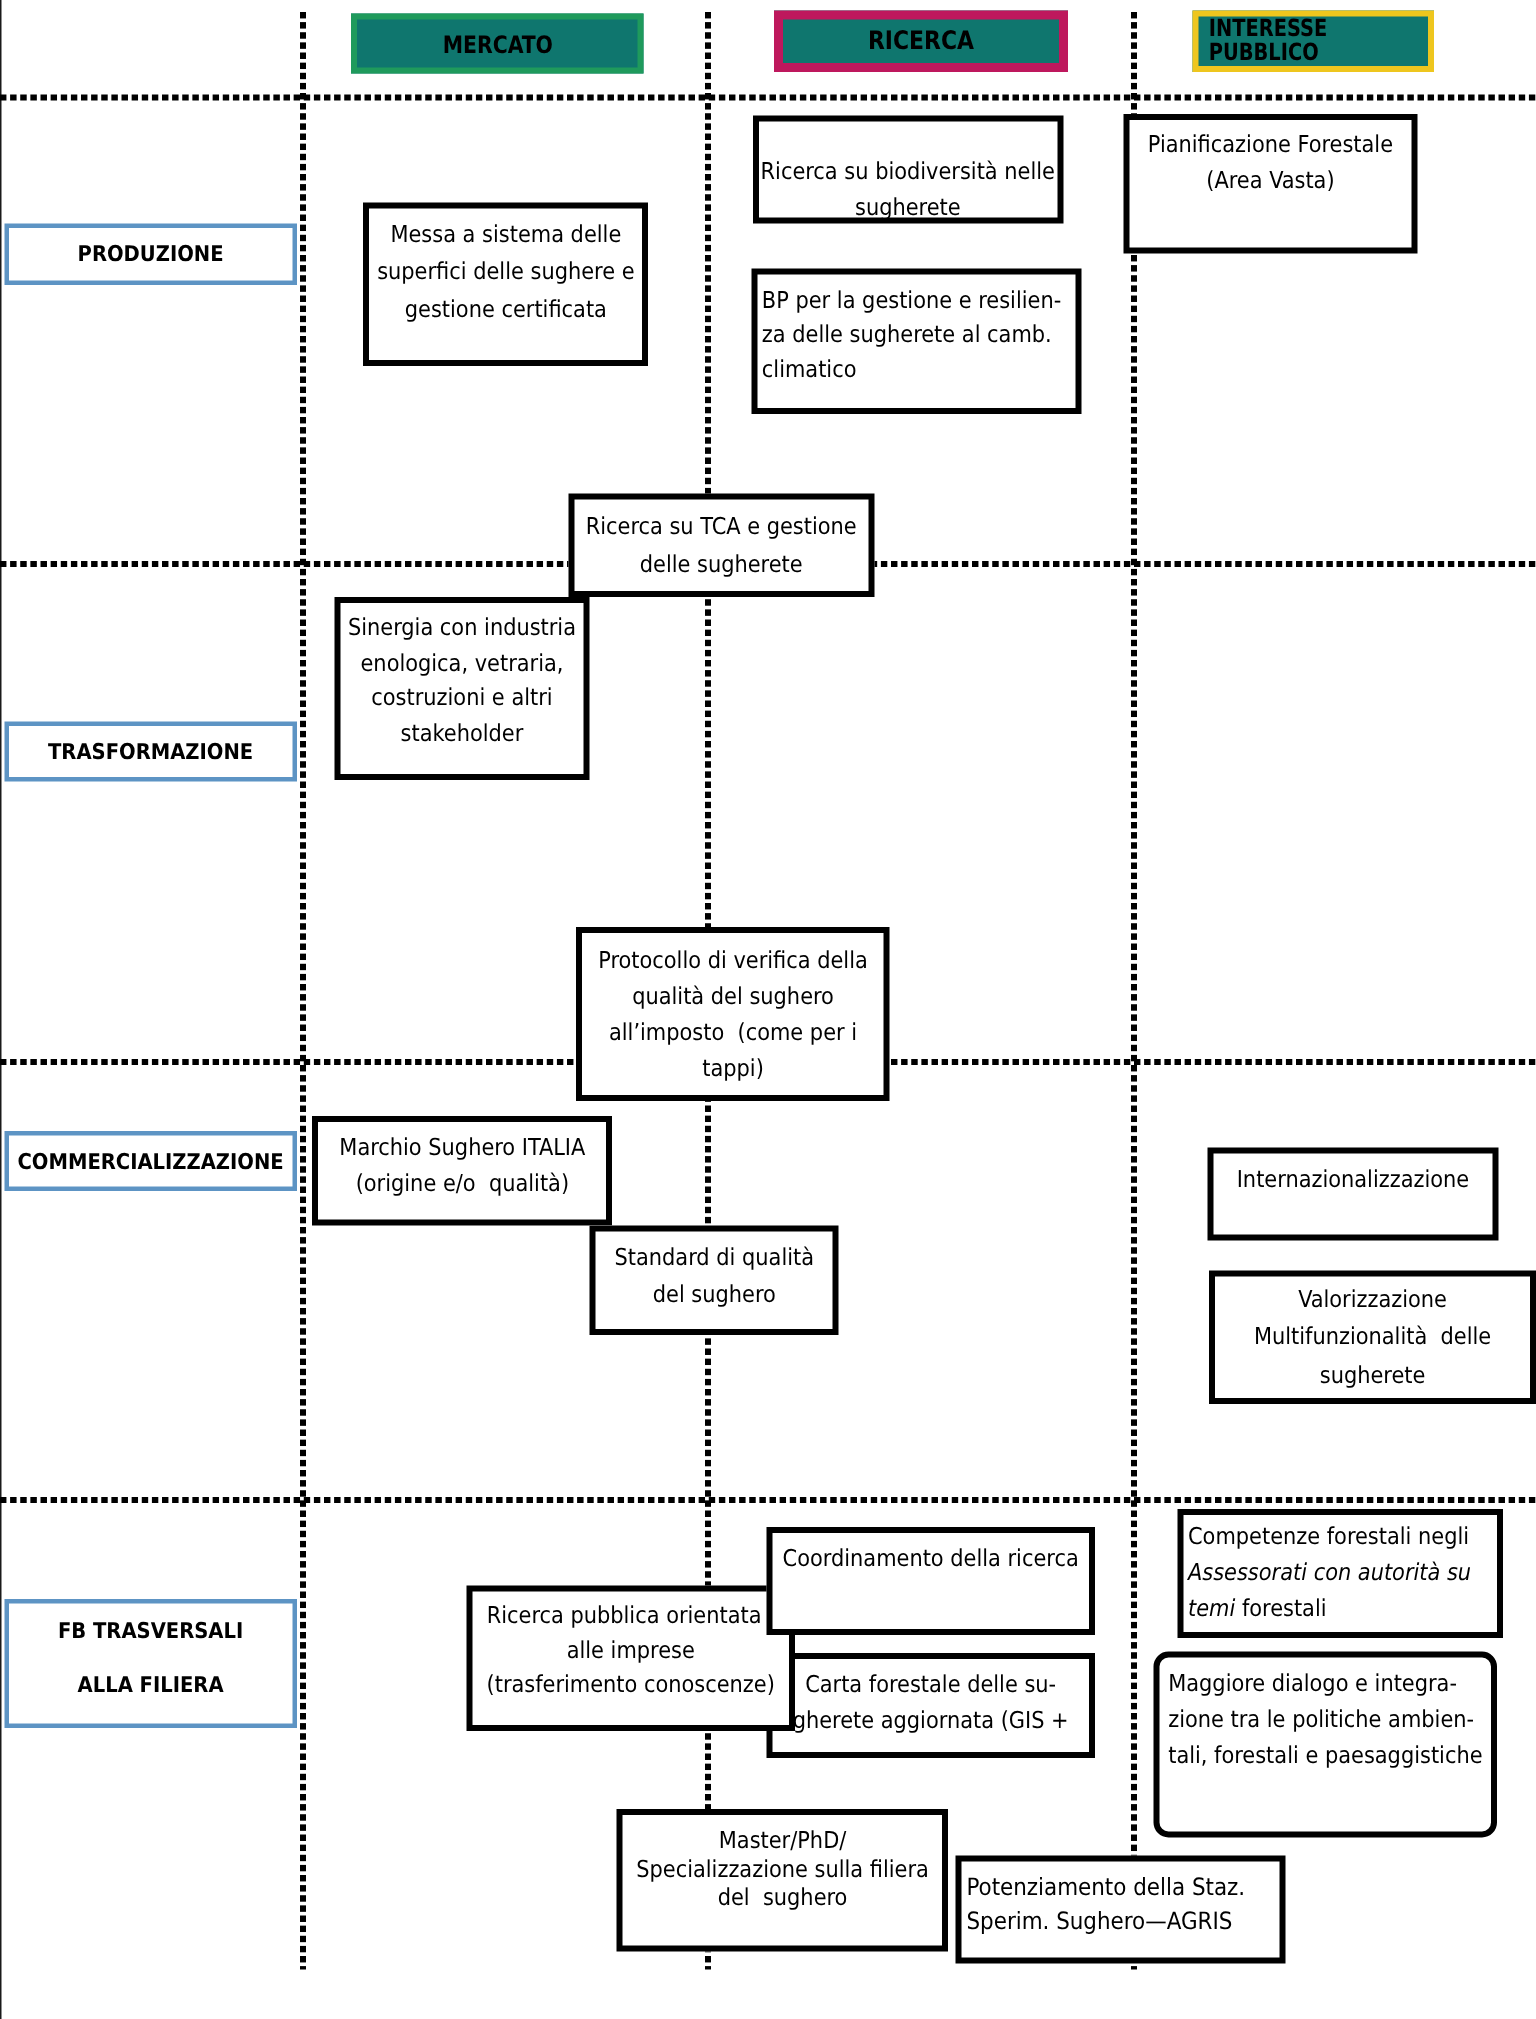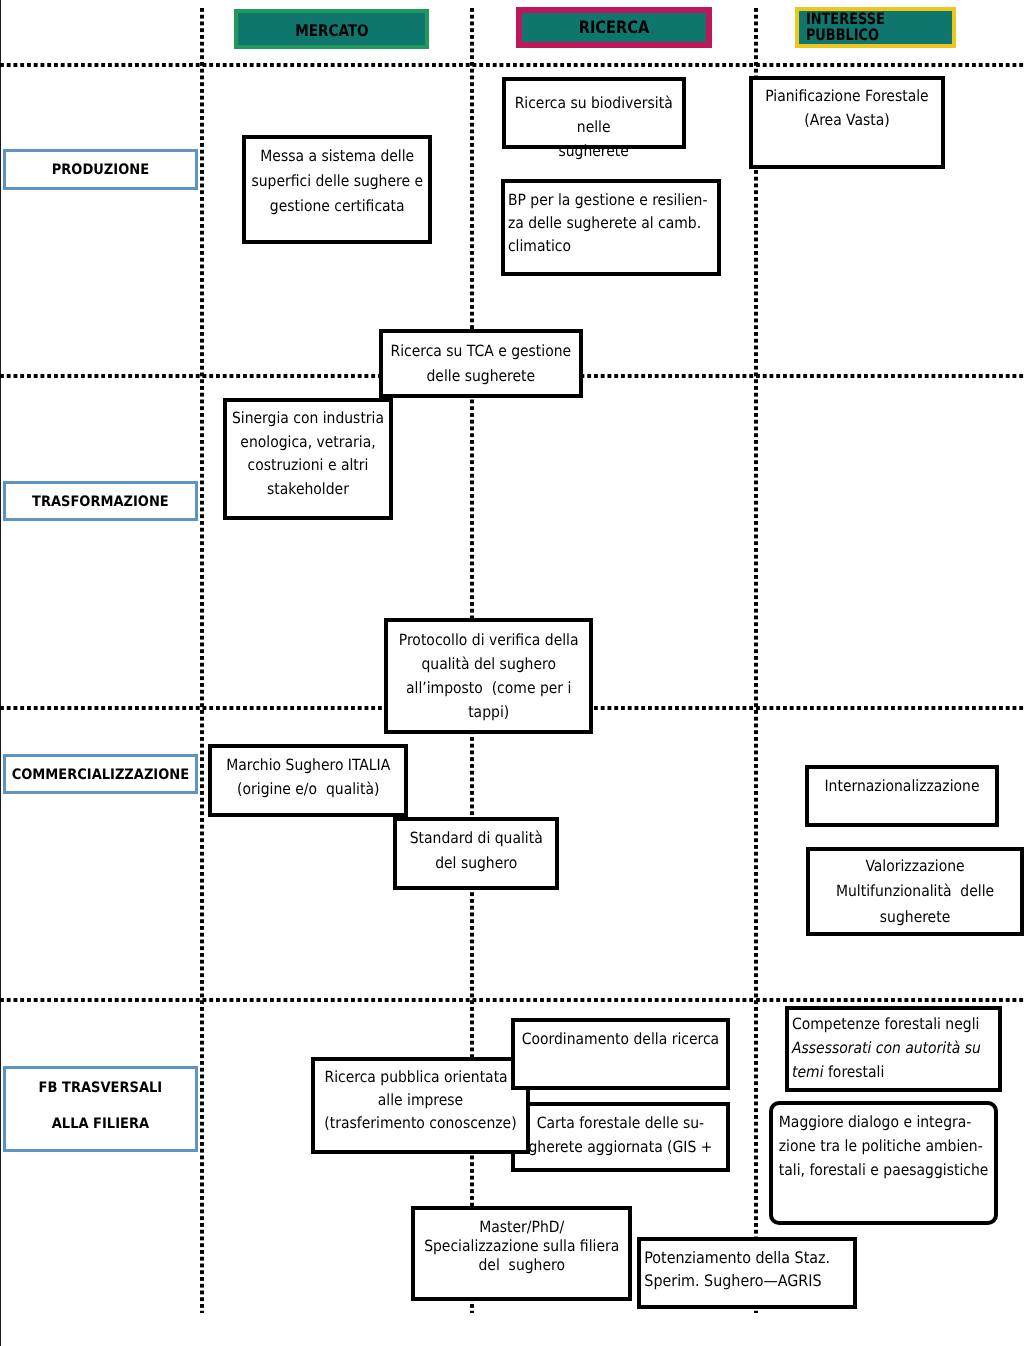--- a/index.html
+++ b/index.html
@@ -48,21 +48,21 @@
   .cat .l2{margin-top:21.5px;}
 
   
   .bx{position:absolute;box-sizing:border-box;background:#fff;border:4px solid #000;
       font-family:"DejaVu Sans Condensed","DejaVu Sans",sans-serif;
       font-size:15.5px;color:#000;text-align:center;white-space:pre-wrap;}
   .bx.lf{text-align:left;padding-left:3px;}
   .bx i{font-style:italic;}
 
   .b-messa      {left:242.4px;top:134.9px;width:189.7px;height:109.2px;padding-top:5px;  line-height:24.9px; z-index:3;}
-  .b-biodiv     {left:501.7px;top:76.6px; width:184px;height:72.8px; padding-top:10px;line-height:24.3px; z-index:3;}
+  .b-biodiv     {left:501.7px;top:76.6px; width:207px;height:72.8px; padding-top:21px;line-height:24.3px; z-index:3;}
   .b-pianif     {left:749px;top:75.6px; width:195.9px;height:93px; padding-top:4px;line-height:24.3px; z-index:3;}
   .b-bp         {left:500.9px;top:179px;  width:220.2px;height:97px;   padding-top:5.5px;line-height:23.4px; z-index:3;}
   .b-tca        {left:378.5px;top:329.4px;width:204.6px;height:68.7px; padding-top:6px;  line-height:24.3px; z-index:4;}
   .b-sinergia   {left:222.7px;top:398.2px;width:170.6px;height:121.8px;padding-top:5px;  line-height:23.6px; z-index:5;}
   .b-protocollo {left:384.1px;top:618px;  width:209.2px;height:116.3px;padding-top:6px;  line-height:24px;   z-index:4;}
   .b-marchio    {left:208.3px;top:744px;  width:199.9px;height:73.3px; padding-top:5px;  line-height:24.3px; z-index:5;}
   .b-standard   {left:393.3px;top:817.4px;width:165.8px;height:72.9px; padding-top:5px;  line-height:24.3px; z-index:4;}
   .b-internaz   {left:804.6px;top:764.9px;width:194.8px;height:62.3px; padding-top:5px;  line-height:24.3px; z-index:3;}
   .b-valoriz    {left:806px;top:846.9px;width:218.1px;height:89.1px; padding-top:3px;  line-height:25.5px; z-index:3;}
   .b-ricpub     {left:310.7px;top:1057px;width:219.6px;height:96.7px;padding-top:5px;  line-height:23.05px;z-index:6;}

